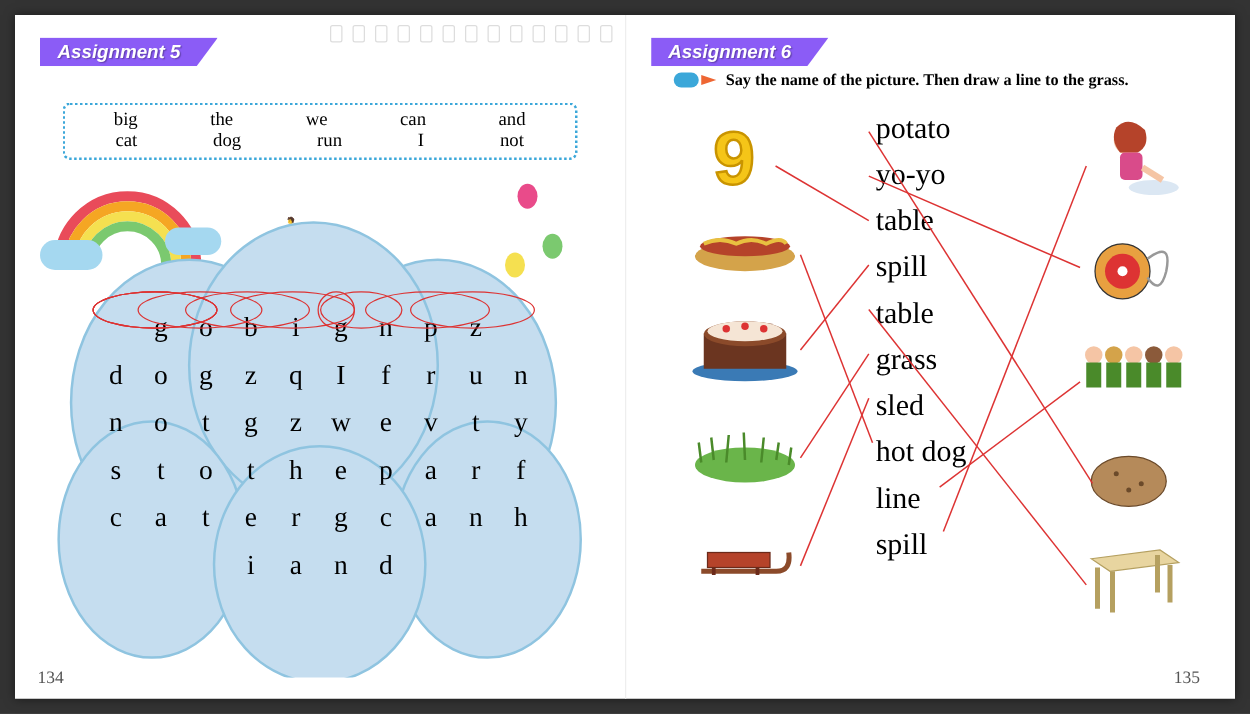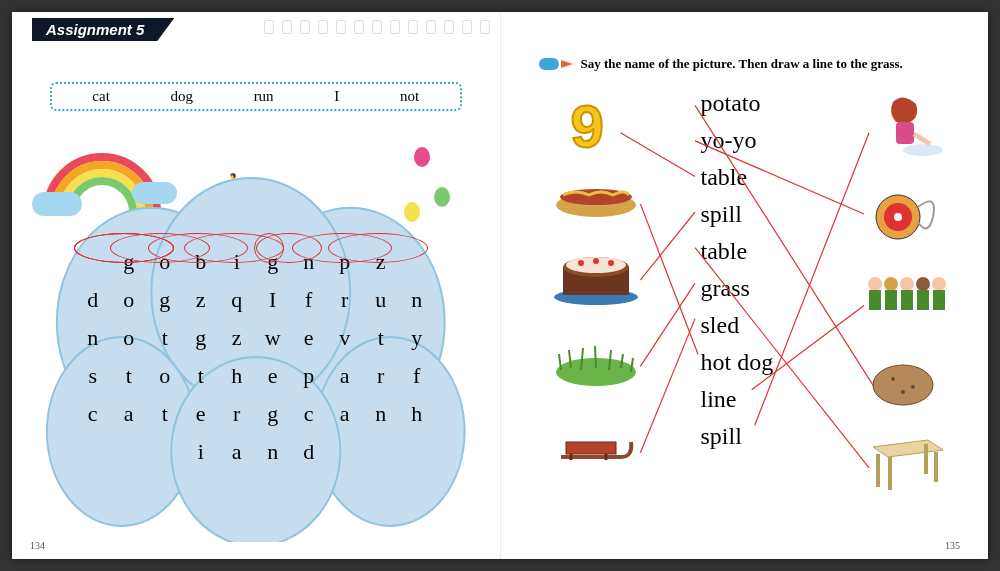--- a/index.html
+++ b/index.html
@@ -4,41 +4,41 @@
 <style>
   * { box-sizing: border-box; margin: 0; padding: 0; }
   body { background: #1a1a1a; display: flex; justify-content: center; align-items: center; min-height: 571px; font-family: Georgia, serif; }
   .frame { width: 1000px; height: 571px; background: #333; padding: 12px; }
   .spread { width: 100%; height: 100%; background: #fff; display: flex; position: relative; box-shadow: 0 0 8px rgba(0,0,0,.5); }
   .page { flex: 1; position: relative; overflow: hidden; }
   .page-left { border-right: 1px solid #eee; }
   .film-dots { position: absolute; top: 8px; display: flex; gap: 8px; }
   .film-dots.right { right: 10px; }
   .film-dots span { width: 10px; height: 14px; background: #fff; border: 1px solid #ddd; border-radius: 2px; }
-  .tab { position: absolute; top: 6px; left: 20px; background: #0f172a; color: #fff; font-family: Arial, sans-serif; font-weight: bold; font-style: italic; font-size: 15px; padding: 3px 30px 3px 14px; clip-path: polygon(0 0, 100% 0, 88% 100%, 0 100%); text-shadow: 1px 1px 1px rgba(0,0,0,.3); }
+  .tab { position: absolute; top: 18px; left: 20px; background: #8b5cf6; color: #fff; font-family: Arial, sans-serif; font-weight: bold; font-style: italic; font-size: 15px; padding: 3px 30px 3px 14px; clip-path: polygon(0 0, 100% 0, 88% 100%, 0 100%); text-shadow: 1px 1px 1px rgba(0,0,0,.3); }
   .instr { position: absolute; top: 44px; left: 38px; font-size: 13px; font-weight: bold; display: flex; align-items: center; gap: 8px; }
   .mag-icon { width: 16px; height: 16px; border: 2px solid #e94b8a; border-radius: 50%; position: relative; }
   .mag-icon::after { content: ''; position: absolute; width: 2px; height: 8px; background: #e94b8a; bottom: -7px; right: -2px; transform: rotate(-45deg); }
   .pencil-icon { display: inline-flex; align-items: center; gap: 2px; }
   .pencil-icon .bubble { width: 20px; height: 12px; background: #3ba7d9; border-radius: 6px; }
   .pencil-icon .pen { width: 0; height: 0; border-left: 12px solid #e63; border-top: 4px solid transparent; border-bottom: 4px solid transparent; }
   .word-box { position: absolute; top: 70px; left: 38px; right: 38px; border: 2px dotted #3ba7d9; border-radius: 6px; padding: 4px 10px; }
   .word-row { display: flex; justify-content: space-around; font-size: 15px; }
   .word-row span { font-family: Georgia, serif; }
   .balloon-area { position: absolute; top: 130px; left: 20px; right: 20px; bottom: 20px; }
   .rainbow { position: absolute; top: 10px; left: 10px; width: 130px; height: 65px; }
   .cloud { position: absolute; background: #a5d8f0; border-radius: 20px; }
   .small-balloon { position: absolute; width: 16px; height: 20px; border-radius: 50%; }
   .figure { position: absolute; top: 30px; left: 190px; font-size: 20px; }
   .balloons-svg { position: absolute; top: 30px; left: 0; width: 100%; height: 370px; }
   .letter-grid { position: absolute; top: 95px; left: 50px; right: 50px; font-family: Georgia, serif; font-size: 22px; letter-spacing: 2px; }
   .lrow { display: flex; justify-content: center; gap: 18px; margin: 12px 0; }
   .lrow span { width: 18px; text-align: center; position: relative; }
   .circle-oval { position: absolute; border: 1.5px solid #d33; border-radius: 50%; pointer-events: none; }
-  .page-num { position: absolute; bottom: 8px; font-size: 10px; color: #555; }
+  .page-num { position: absolute; bottom: 8px; font-size: 14px; color: #555; }
   .page-num.left { left: 18px; }
   .page-num.right { right: 28px; }
 
   
   .match-area { position: absolute; top: 70px; left: 30px; right: 30px; bottom: 20px; }
   .nine { position: absolute; top: 10px; left: 40px; font-size: 60px; font-weight: bold; color: #f5c518; -webkit-text-stroke: 2px #c99400; font-family: Arial, sans-serif; }
   .words-col { position: absolute; top: 8px; left: 170px; display: flex; flex-direction: column; gap: 10px; font-size: 24px; font-family: Georgia, serif; }
   .words-col div { position: relative; }
   .pic { position: absolute; display: flex; justify-content: center; align-items: center; }
   .pic svg { width: 100%; height: 100%; }
@@ -63,20 +63,27 @@
           <span></span>
           <span></span>
           <span></span>
           <span></span>
           <span></span>
           <span></span>
         </div>
 
 
   <div class="word-box">
+    <div class="word-row">
+      <span>big</span>
+      <span>the</span>
+      <span>we</span>
+      <span>can</span>
+      <span>and</span>
+    </div>
     <div class="word-row">
       <span>cat</span>
       <span>dog</span>
       <span>run</span>
       <span>I</span>
       <span>not</span>
     </div>
   </div>
 
   <div class="balloon-area">
@@ -177,20 +184,21 @@
         <span>n</span>
         <span>d</span>
         <div class="circle-oval" style="top:-4px;left:28px;width:100px;height:30px"></div>
       </div>
     </div>
   </div>
   <div class="page-num left">134</div>
 </div>
 
 <div class="page">
+  <div class="tab">Assignment 6</div>
   <div class="instr">
     <span class="pencil-icon">
             <span class="bubble"></span>
             <span class="pen"></span>
           </span>
     <span>Say the name of the picture.  Then draw a line to the grass.</span>
   </div>
 
   <div class="match-area">
     <div class="nine">9</div>

